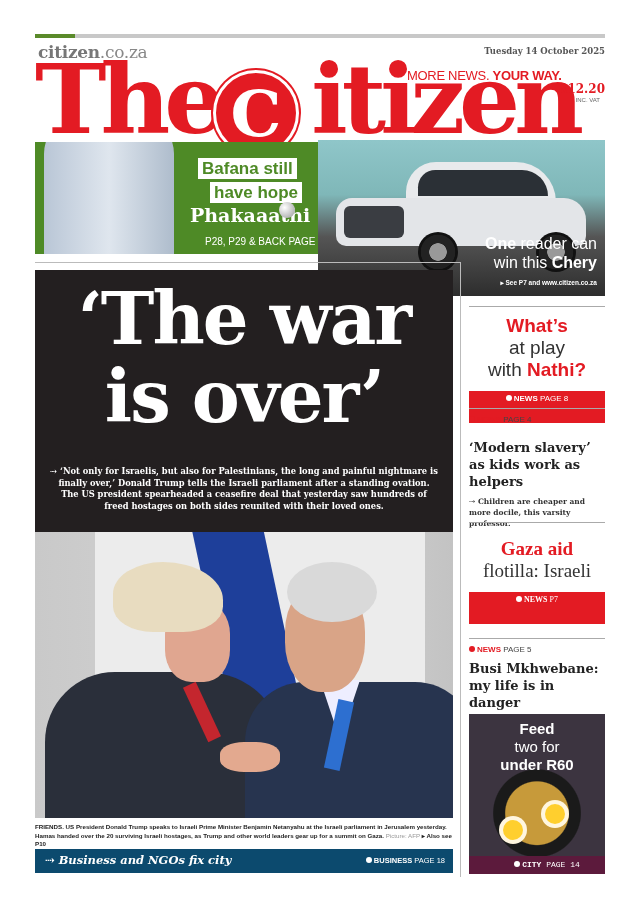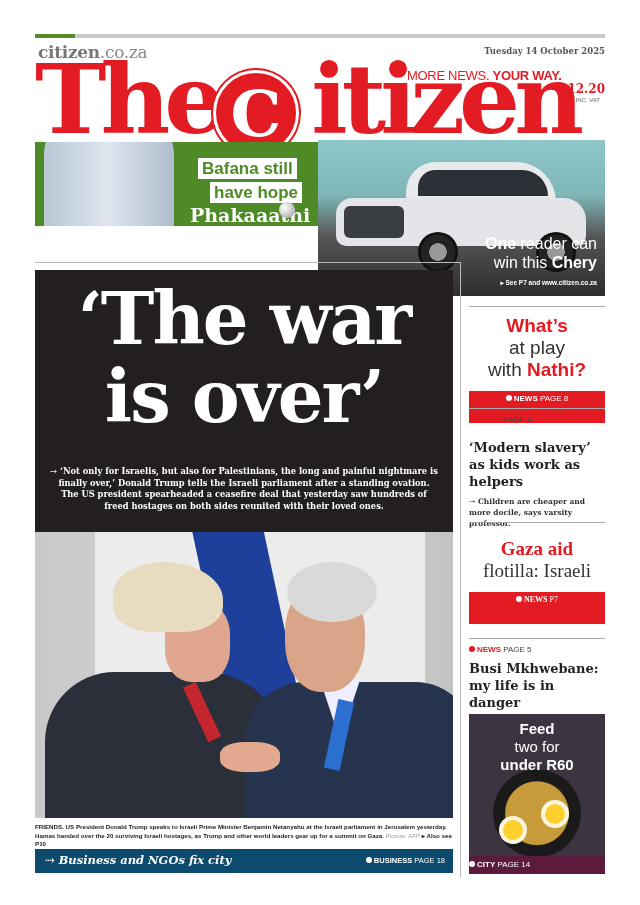--- a/index.html
+++ b/index.html
@@ -13,21 +13,21 @@
   .dateline { position: absolute; right: 35px; top: 46px; font-family: "DejaVu Serif", serif; font-size: 8.5px; font-weight: bold; color: #555; }
 
   .masthead { position: absolute; left: 35px; top: 68px; width: 520px; height: 90px; overflow: visible; }
   .masthead-word { position: absolute; left: 0; top: -16px; font-family: "DejaVu Serif", serif; font-weight: bold; font-size: 96px; color: #e31b23; letter-spacing: -6px; line-height: 1; white-space: nowrap; }
   .c-circle { position: absolute; left: 178px; top: 2px; width: 86px; height: 86px; border-radius: 50%; background: #e31b23; border: 3px solid #fff; box-shadow: 0 0 0 2px #e31b23; display: flex; align-items: center; justify-content: center; color: #fff; font-family: "DejaVu Serif", serif; font-weight: bold; font-size: 64px; }
   .tagline { position: absolute; left: 407px; top: 68px; font-size: 13px; color: #e31b23; letter-spacing: -0.3px; white-space: nowrap; }
   .tagline b { font-weight: 900; }
   .price { position: absolute; right: 35px; top: 82px; font-family: "DejaVu Serif", serif; font-weight: bold; font-size: 12px; color: #e31b23; }
   .vat { position: absolute; right: 40px; top: 97px; font-size: 6px; color: #666; }
 
-  .promo-bafana { position: absolute; left: 35px; top: 142px; width: 283px; height: 84px; background: #4e8a26; overflow: hidden; }
+  .promo-bafana { position: absolute; left: 35px; top: 142px; width: 283px; height: 112px; background: #4e8a26; overflow: hidden; }
   .player { position: absolute; left: 4px; top: -70px; width: 140px; height: 190px; }
   .player .jacket { position: absolute; left: 5px; top: 42px; width: 130px; height: 150px; border-radius: 40px 40px 0 0; background: linear-gradient(90deg,#b9c6d6,#dfe6ee 50%,#aebccc); }
   .bafana-h1 { position: absolute; left: 163px; top: 16px; background: #fff; color: #4e8a26; font-weight: 900; font-size: 17px; padding: 0 4px; line-height: 21px; }
   .bafana-h2 { position: absolute; left: 175px; top: 40px; background: #fff; color: #4e8a26; font-weight: 900; font-size: 17px; padding: 0 4px; line-height: 21px; }
   .bafana-h3 { position: absolute; left: 155px; top: 62px; color: #fff; font-family: "DejaVu Serif", serif; font-weight: bold; font-size: 19px; }
   .bafana-ref { position: absolute; left: 170px; top: 94px; color: #fff; font-size: 10px; }
   .ball { position: absolute; left: 244px; top: 60px; width: 16px; height: 16px; border-radius: 50%; background: radial-gradient(circle at 35% 35%,#fff,#999); }
 
   .promo-car { position: absolute; left: 318px; top: 140px; width: 287px; height: 156px; background: linear-gradient(180deg,#8fc6c9 0%,#7fb7b8 35%,#555 62%,#2d2d2d 100%); overflow: hidden; }
   .car-body { position: absolute; left: 18px; top: 22px; width: 250px; height: 100px; }
@@ -85,21 +85,21 @@
   .kicker b { color: #e31b23; font-weight: 900; }
   .dot { display: inline-block; width: 6px; height: 6px; border-radius: 50%; margin-right: 2px; vertical-align: 0px; }
   .side-head { font-family: "DejaVu Serif", serif; font-weight: bold; font-size: 13px; line-height: 17px; color: #222; }
   .side-text { font-family: "DejaVu Serif", serif; font-weight: bold; font-size: 7.5px; line-height: 11px; color: #333; }
 
   .food { position: absolute; left: 469px; top: 714px; width: 136px; height: 160px; background: radial-gradient(circle at 50% 62%, #c79a3a 0 26%, #1a1a1a 27% 36%, #3c3440 37%); overflow: hidden; }
   .food .yolk { position: absolute; width: 20px; height: 20px; border-radius: 50%; background: #ffcf2e; box-shadow: 0 0 0 4px #fff6df; }
   .food .t1 { position: absolute; left: 0; width: 136px; text-align: center; top: 6px; color: #fff; font-weight: 900; font-size: 15px; }
   .food .t2 { position: absolute; left: 0; width: 136px; text-align: center; top: 24px; color: #fff; font-size: 15px; }
   .food .t3 { position: absolute; left: 0; width: 136px; text-align: center; top: 42px; color: #fff; font-weight: 900; font-size: 15px; }
-  .food .bar { position: absolute; left: 0; bottom: 0; width: 156px; height: 18px; background: #5c1a3c; color: #fff; text-align: left; font-size: 8px; line-height: 18px; }
+  .food .bar { position: absolute; left: 0; bottom: 0; width: 156px; height: 18px; background: #5c1a3c; color: #fff; text-align: center; font-size: 8px; line-height: 18px; font-family: Liberation Mono, monospace; }
   .food .bar b { font-weight: 900; }
 </style>
 </head>
 <body>
 
 <div class="topbar">
     <div class="accent"></div>
   </div>
 <div class="site-url"><span>citizen</span><span class="tld">.co.za</span></div>
 <div class="dateline">Tuesday 14 October 2025</div>
@@ -185,21 +185,21 @@
     <div>at play</div>
     <div><span>with </span><span class="red">Nathi?</span></div>
   </div>
   <div class="side-redbar" style="margin-top:10px;"><span class="dot" style="background:#fff"></span><b>NEWS</b><span> PAGE 8</span></div>
 </div>
 
 <div class="sidebar" style="top:408px;">
   <div class="rule"></div>
   <div class="kicker" style="margin-top:6px;"><span class="dot" style="background:#e31b23"></span><b>NEWS</b><span> PAGE 4</span></div>
   <div class="side-head" style="margin-top:15px;">‘Modern slavery’ as kids work as helpers</div>
-  <div class="side-text" style="margin-top:6px;">⇢ Children are cheaper and more docile, says varsity professor.</div>
+  <div class="side-text" style="margin-top:6px;">⇢ Children are cheaper and more docile, this varsity professor.</div>
 </div>
 
 <div class="sidebar" style="top:522px;font-family:Liberation Serif, serif;">
   <div class="rule"></div>
   <div class="side-promo-big" style="margin-top:15px;">
     <div class="red">Gaza aid</div>
     <div>flotilla: Israeli</div>
   </div>
   <div class="side-redbar" style="margin-top:10px;"><span class="dot" style="background:#fff"></span><b>NEWS</b><span>  P7</span></div>
 </div>

